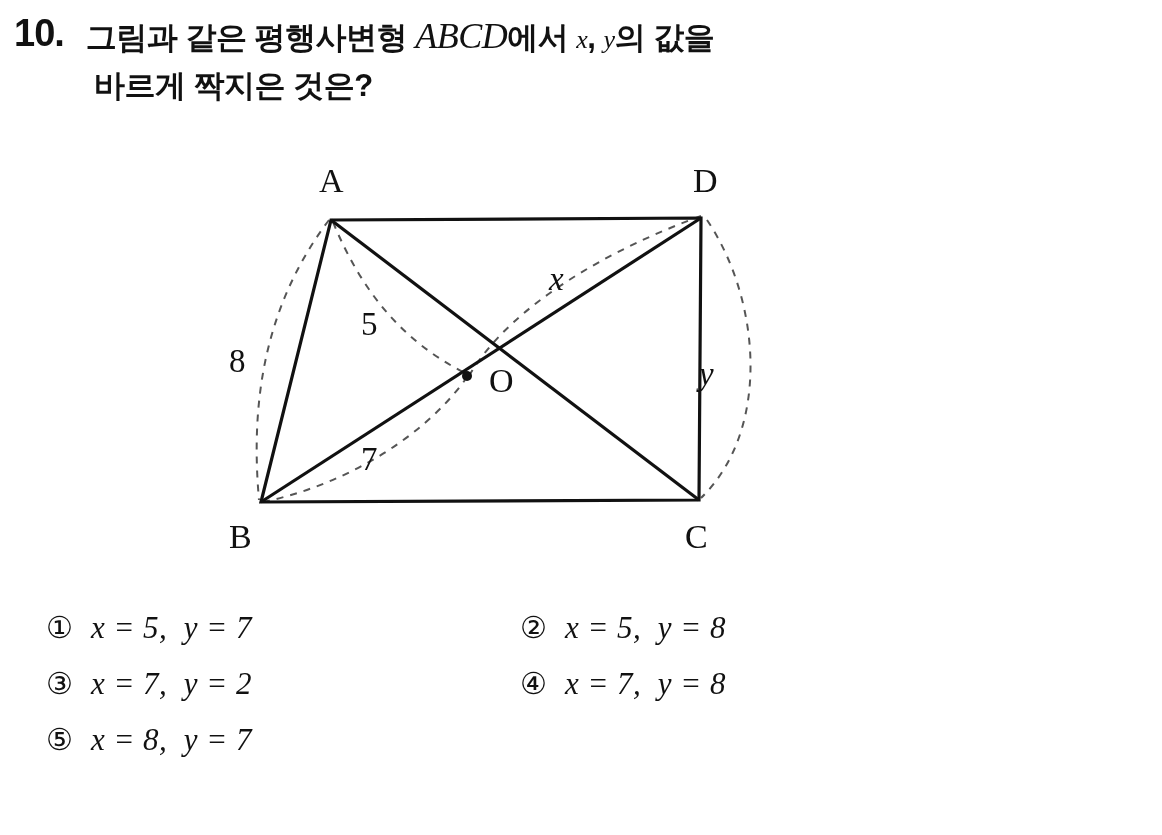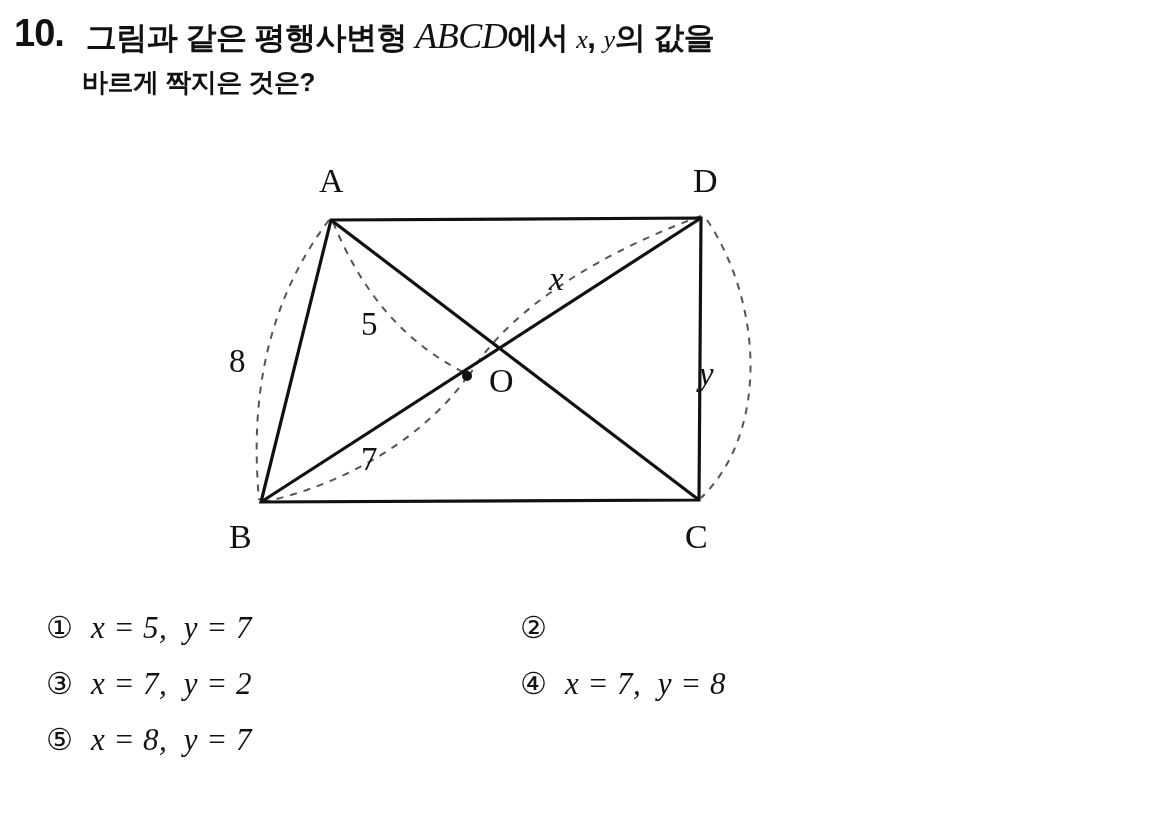--- a/index.html
+++ b/index.html
@@ -38,23 +38,24 @@
   .q-text {
     font-family: "Liberation Sans", sans-serif;
     font-weight: bold;
     font-size: 31px;
     line-height: 1.35;
     letter-spacing: -0.5px;
   }
   .q-line2 {
     font-family: "Liberation Sans", sans-serif;
     font-weight: bold;
-    font-size: 26px;
+    font-size: 31px;
     letter-spacing: -0.5px;
     padding: 4px 0 0 82px;
+    margin-left: 12px;
   }
   .mathit {
     font-family: "Liberation Serif", serif;
     font-style: italic;
     font-weight: normal;
     font-size: 36px;
   }
   .mathit-sm {
     font-family: "Liberation Serif", serif;
     font-style: italic;
@@ -164,20 +165,21 @@
 </div>
 
 <div class="choices">
   <div class="choice-row">
     <div class="choice col1">
       <span class="circ">①</span>
       <span class="choice-text">x = 5,  y = 7</span>
     </div>
     <div class="choice col2">
       <span class="circ">②</span>
+      <span class="choice-text">x = 5,  y = 8</span>
     </div>
   </div>
   <div class="choice-row">
     <div class="choice col1">
       <span class="circ">③</span>
       <span class="choice-text">x = 7,  y = 2</span>
     </div>
     <div class="choice col2">
       <span class="circ">④</span>
       <span class="choice-text">x = 7,  y = 8</span>

